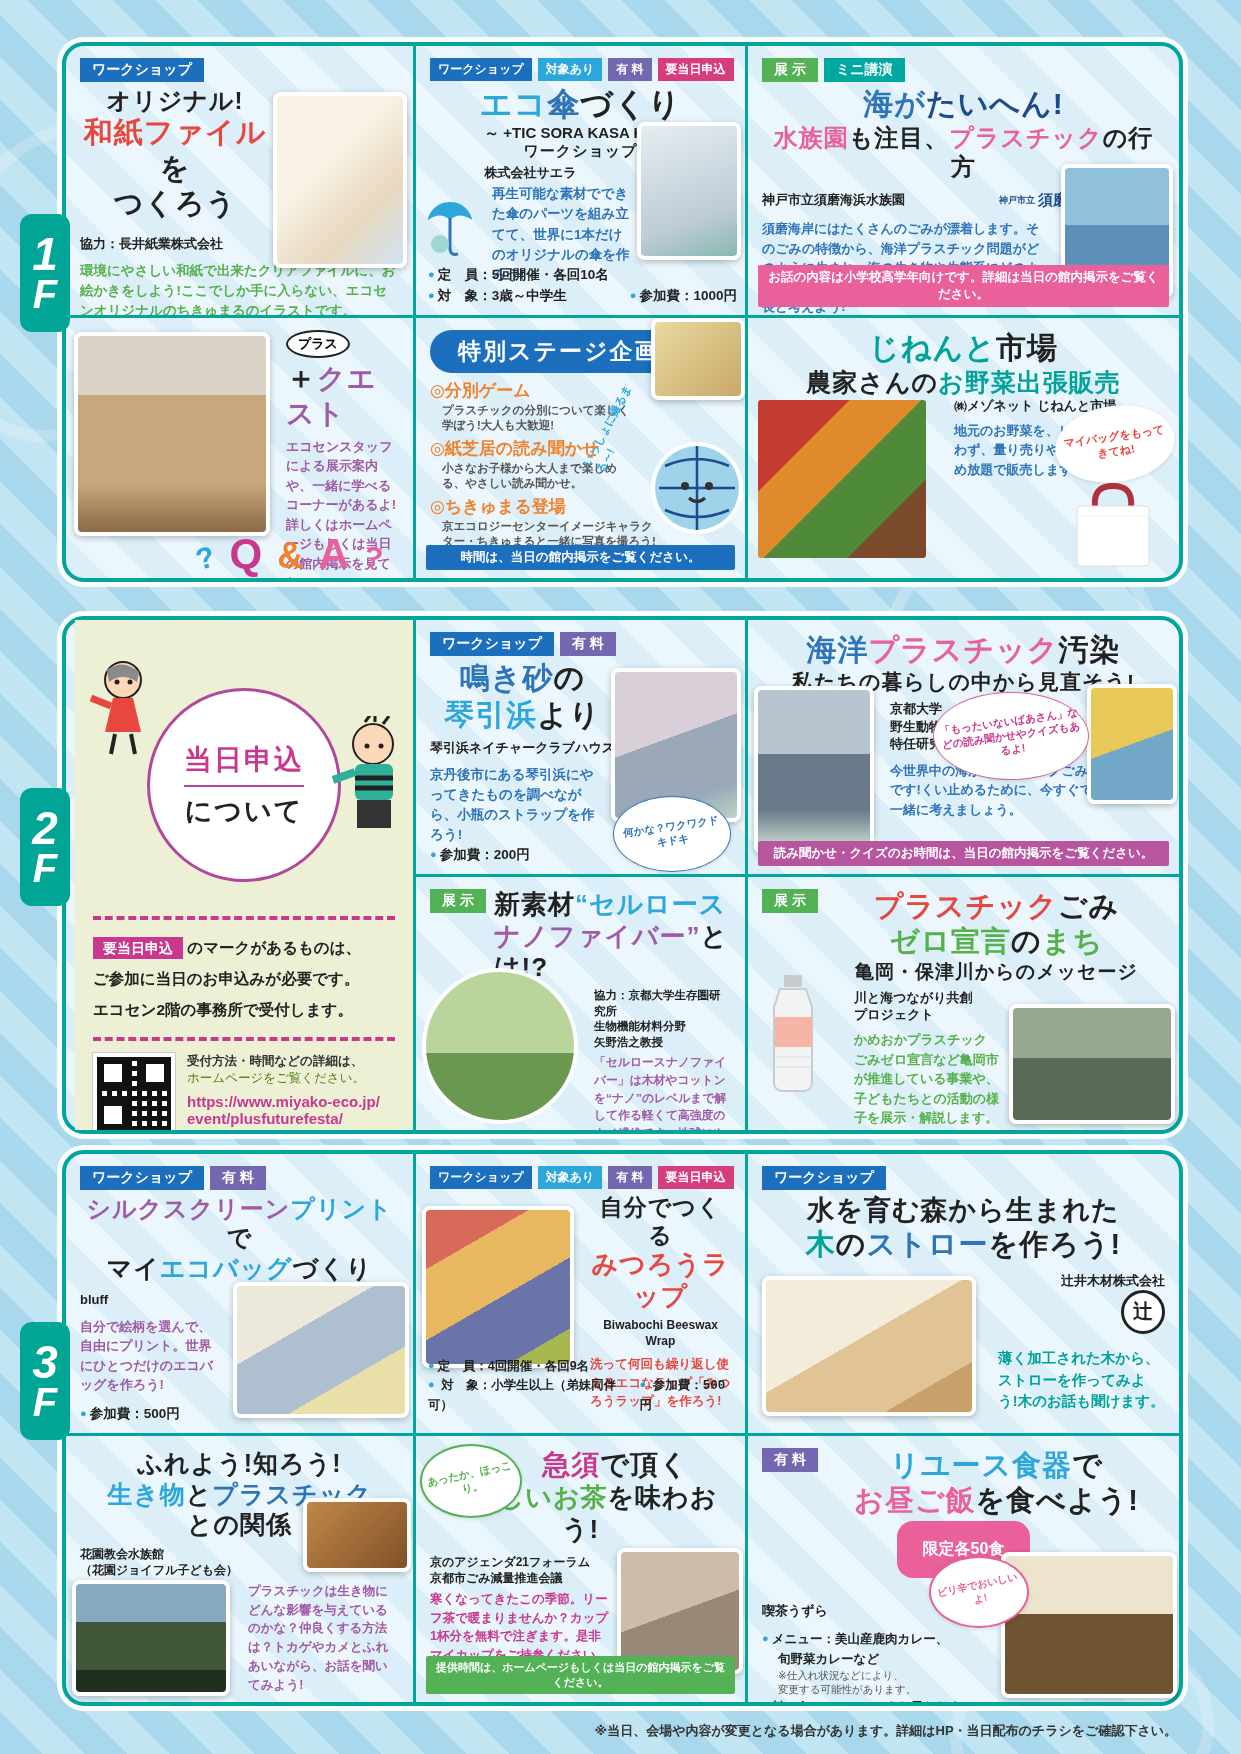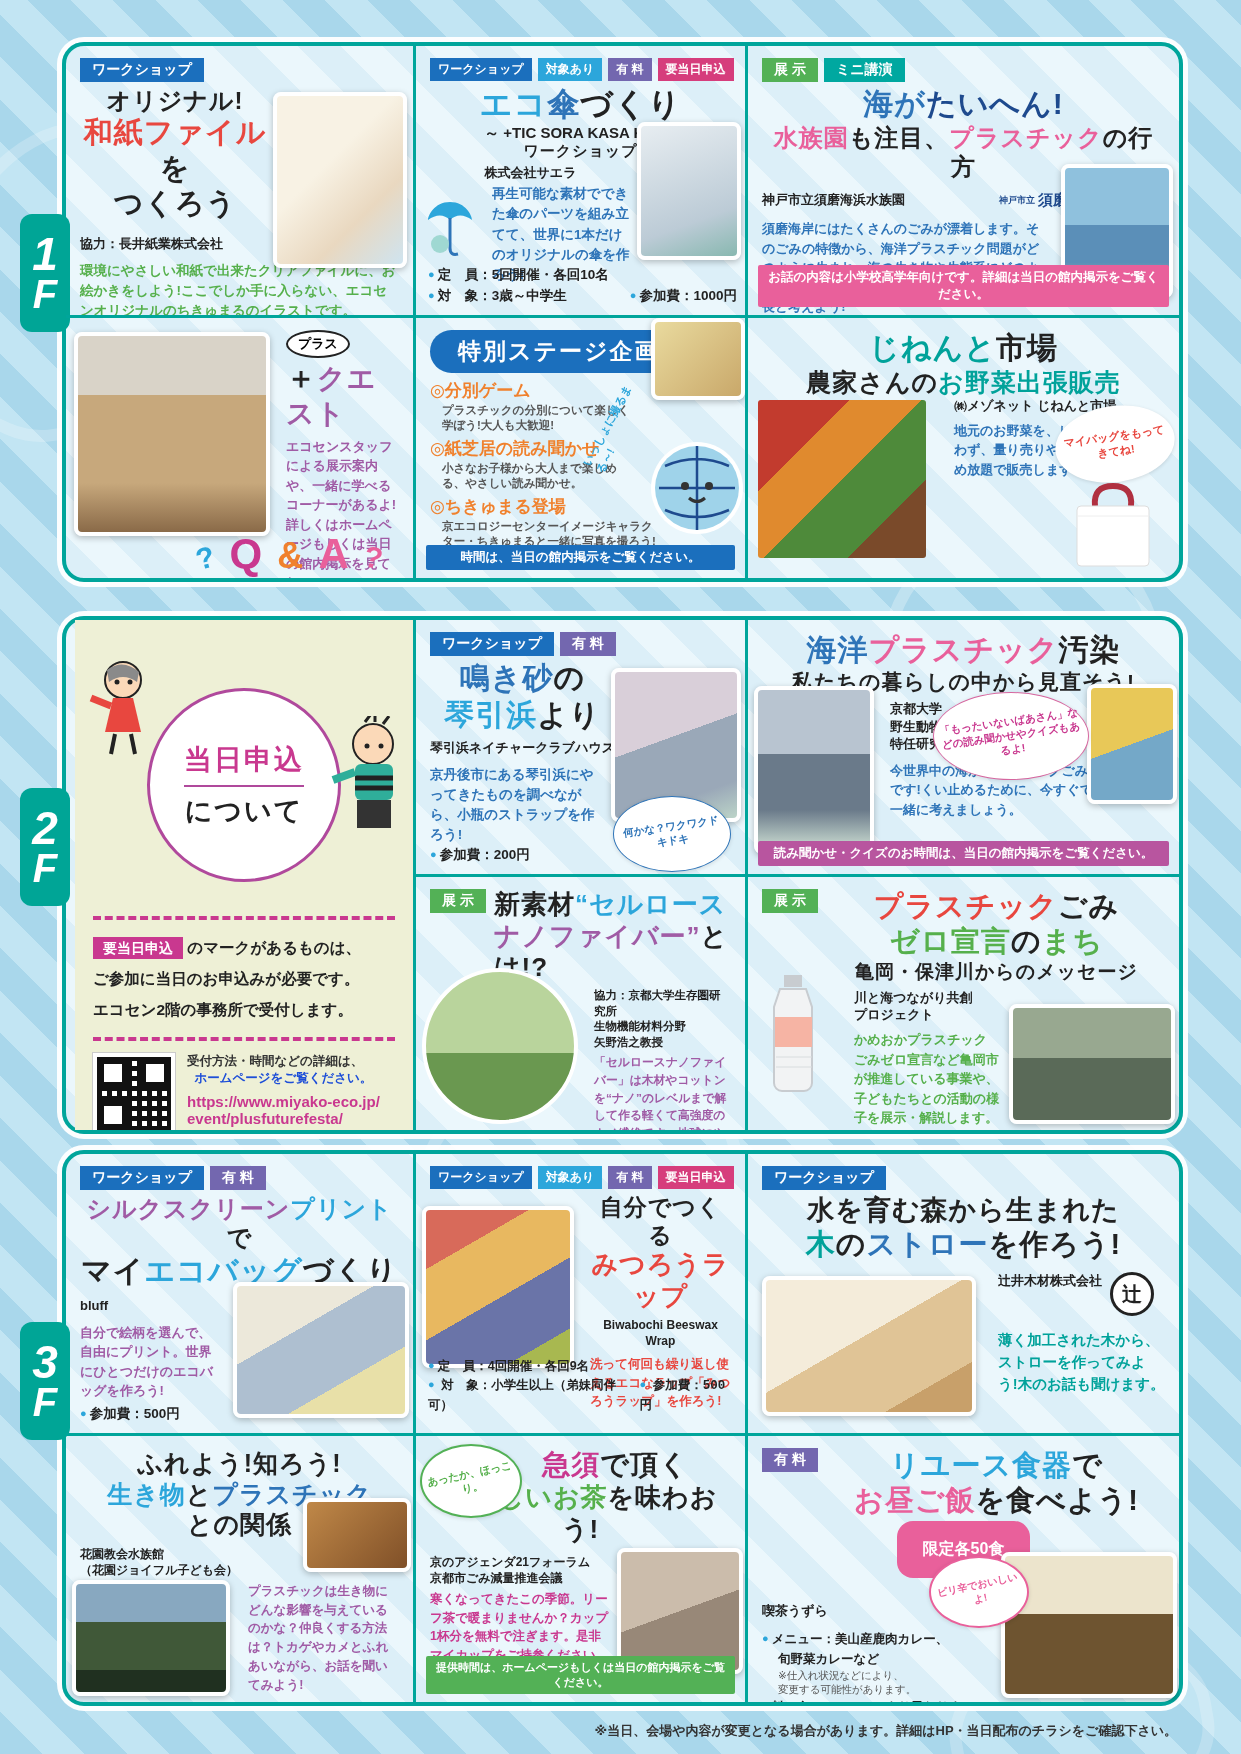--- a/index.html
+++ b/index.html
@@ -261,21 +261,21 @@
       </div>
       <div class="dashline"></div>
       <div style="display:flex;gap:12px;align-items:flex-start;">
         <div class="qr">
             <i style="left:2px;top:2px;"></i>
             <i style="right:2px;top:2px;"></i>
             <i style="left:2px;bottom:2px;"></i>
           </div>
         <div>
           <div style="font-size:12.5px;color:#333;font-weight:600;">受付方法・時間などの詳細は、</div>
-          <div style="font-size:12.5px;color:#1d4ed8;font-weight:700;text-align:center;">ホームページをご覧ください。</div>
+          <div style="font-size:12.5px;color:#4d7c0f;font-weight:400;">ホームページをご覧ください。</div>
           <div class="c-magenta" style="font-size:15px;font-weight:800;margin-top:6px;">
               <div>https://www.miyako-eco.jp/</div>
               <div>event/plusfuturefesta/</div>
             </div>
         </div>
       </div>
     </div>
 
     <div class="cell">
       <div class="tags">
@@ -365,21 +365,21 @@
   </div>
   <div class="grid">
 
     <div class="cell">
       <div class="tags">
         <span class="tag tag-ws">ワークショップ</span>
         <span class="tag tag-paid">有 料</span>
       </div>
       <div class="ttl">
         <div style="font-size:24px;"><span class="c-purple">シルクスクリーン</span><span class="c-cyan">プリント</span><span class="c-bk">で</span></div>
-        <div style="font-size:30px;"><span class="c-bk">マイ</span><span class="c-cyan">エコバッグ</span><span class="c-bk">づくり</span></div>
+        <div style="font-size:25px;"><span class="c-bk">マイ</span><span class="c-cyan">エコバッグ</span><span class="c-bk">づくり</span></div>
       </div>
       <div class="org" style="margin-top:8px;">bluff</div>
       <div class="ph cut" style="right:4px;top:128px;width:168px;height:128px;background:linear-gradient(150deg,#ece8da 0 35%,#aebfd0 35% 70%,#e8e0a8 70%);"></div>
       <div class="desc c-purple" style="margin-top:8px;width:140px;font-size:13px;">自分で絵柄を選んで、自由にプリント。世界にひとつだけのエコバッグを作ろう!</div>
       <div class="detail" style="position:absolute;left:14px;bottom:8px;">参加費：500円</div>
     </div>
 
     <div class="cell">
       <div class="tags">
         <span class="tag sm tag-ws">ワークショップ</span>
@@ -408,21 +408,21 @@
     <div class="cell nbr">
       <div class="tags">
           <span class="tag tag-ws">ワークショップ</span>
         </div>
       <div class="ttl">
         <div style="font-size:27px;" class="c-bk">水を育む森から生まれた</div>
         <div style="font-size:29px;"><span class="c-teal">木</span><span class="c-bk">の</span><span class="c-blue">ストロー</span><span class="c-bk">を作ろう!</span></div>
       </div>
       <div class="ph cut" style="left:14px;top:122px;width:206px;height:132px;background:linear-gradient(150deg,#f4ecda 0 45%,#e0c496 45% 80%,#c8a06a 80%);"></div>
       <div style="margin-left:236px;margin-top:10px;">
-        <div style="display:flex;align-items:flex-start;gap:8px;">
+        <div style="display:flex;align-items:flex-end;flex-direction:column;">
           <span class="org">辻井木材株式会社</span>
           <span style="width:38px;height:38px;border:3px solid #222;border-radius:50%;display:flex;align-items:center;justify-content:center;font-weight:800;font-size:20px;color:#222;background:#fff;">辻</span>
         </div>
         <div class="desc c-teal" style="font-size:14.5px;margin-top:14px;">薄く加工された木から、ストローを作ってみよう!木のお話も聞けます。</div>
       </div>
     </div>
 
     <div class="cell nbb">
       <div class="ttl">
         <div style="font-size:25px;" class="c-bk">ふれよう!知ろう!</div>

